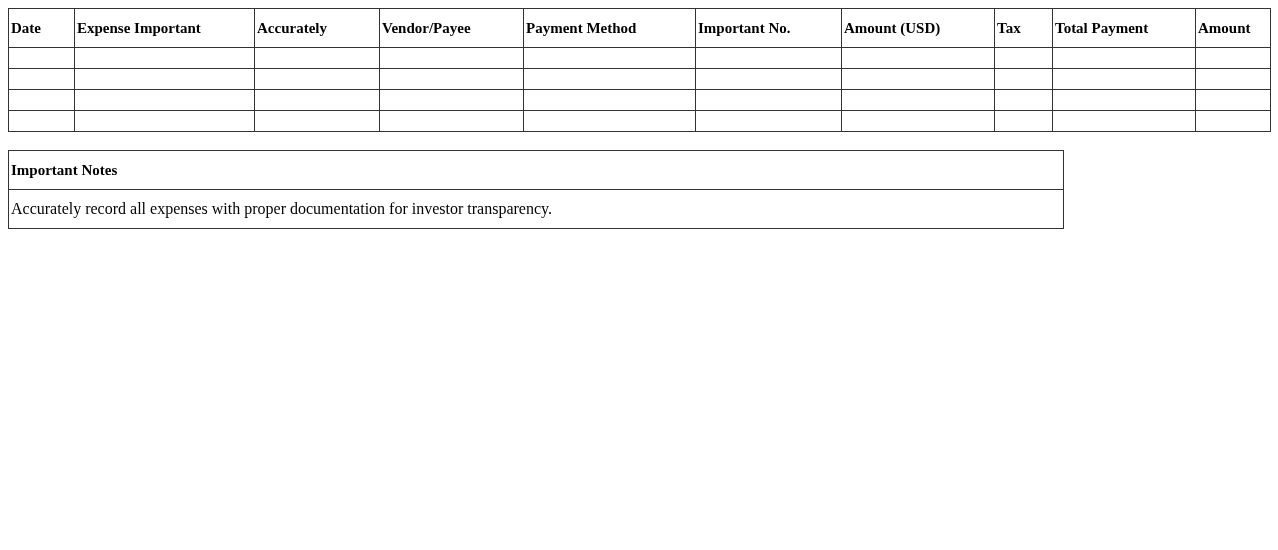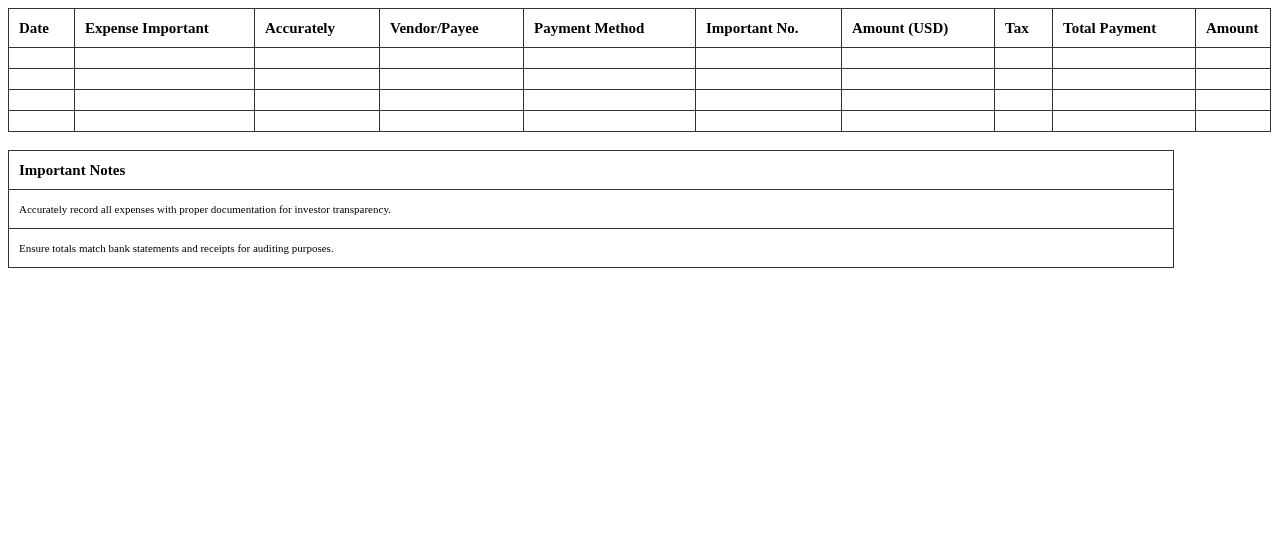--- a/index.html
+++ b/index.html
@@ -12,26 +12,26 @@
     }
     body {
       font-family: "Liberation Serif", "DejaVu Serif", serif;
       font-size: 15px;
       color: #000000;
     }
     table {
       border-collapse: collapse;
       position: absolute;
       left: 8px;
-      width: 1166px;
+      width: 1056px;
       table-layout: fixed;
     }
     td, th {
       border: 1px solid #333333;
-      padding: 0 10px;
+      padding: 0 2px;
       text-align: left;
       vertical-align: middle;
       white-space: nowrap;
       overflow: hidden;
     }
     #expense-table {
       top: 8px;
     }
     #expense-table th {
       height: 38px;
@@ -44,21 +44,21 @@
     #notes-table {
       top: 150px;
     }
     #notes-table th {
       height: 38px;
       font-weight: bold;
       font-size: 15px;
     }
     #notes-table td {
       height: 38px;
-      font-size: 11px;
+      font-size: 16px;
     }
   </style>
 </head>
 <body>
 
 <table id="expense-table">
   <colgroup>
     <col style="width:66px">
     <col style="width:180px">
     <col style="width:125px">
@@ -139,17 +139,14 @@
 <table id="notes-table">
   <thead>
     <tr>
       <th>Important Notes</th>
     </tr>
   </thead>
   <tbody>
     <tr>
       <td>Accurately record all expenses with proper documentation for investor transparency.</td>
     </tr>
-    <tr>
-      <td>Ensure totals match bank statements and receipts for auditing purposes.</td>
-    </tr>
   </tbody>
 </table>
 
 </body></html>

